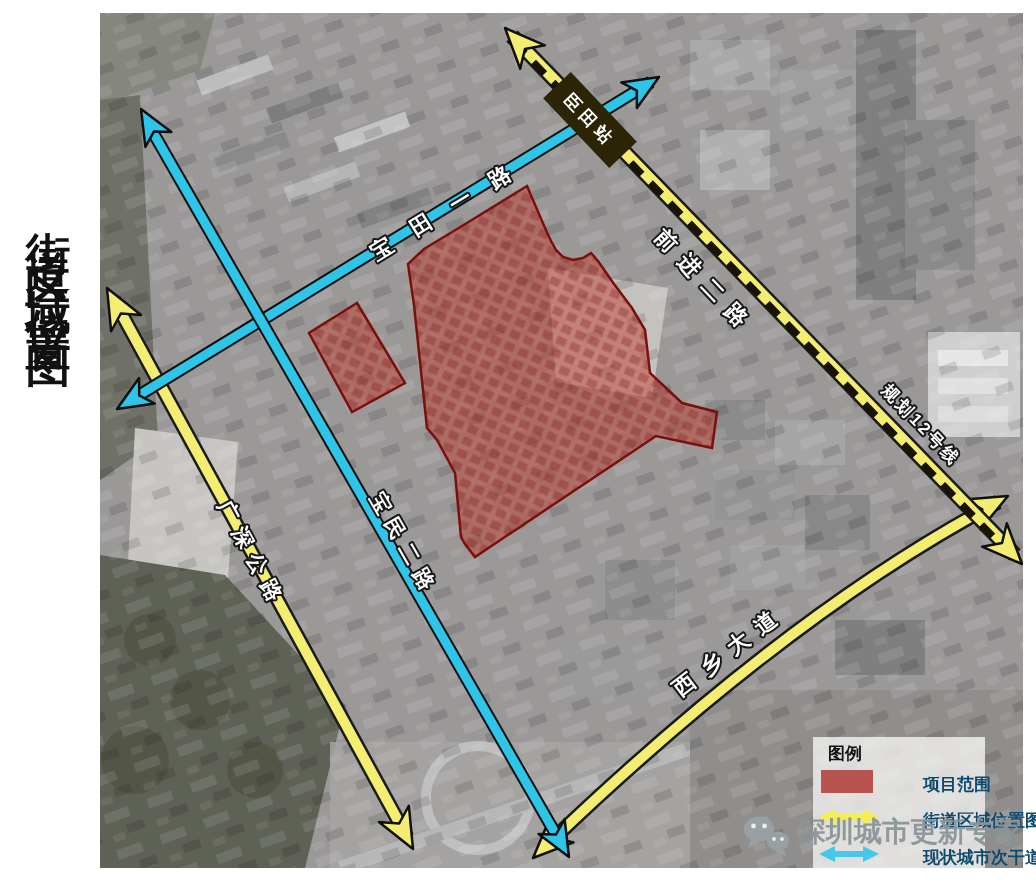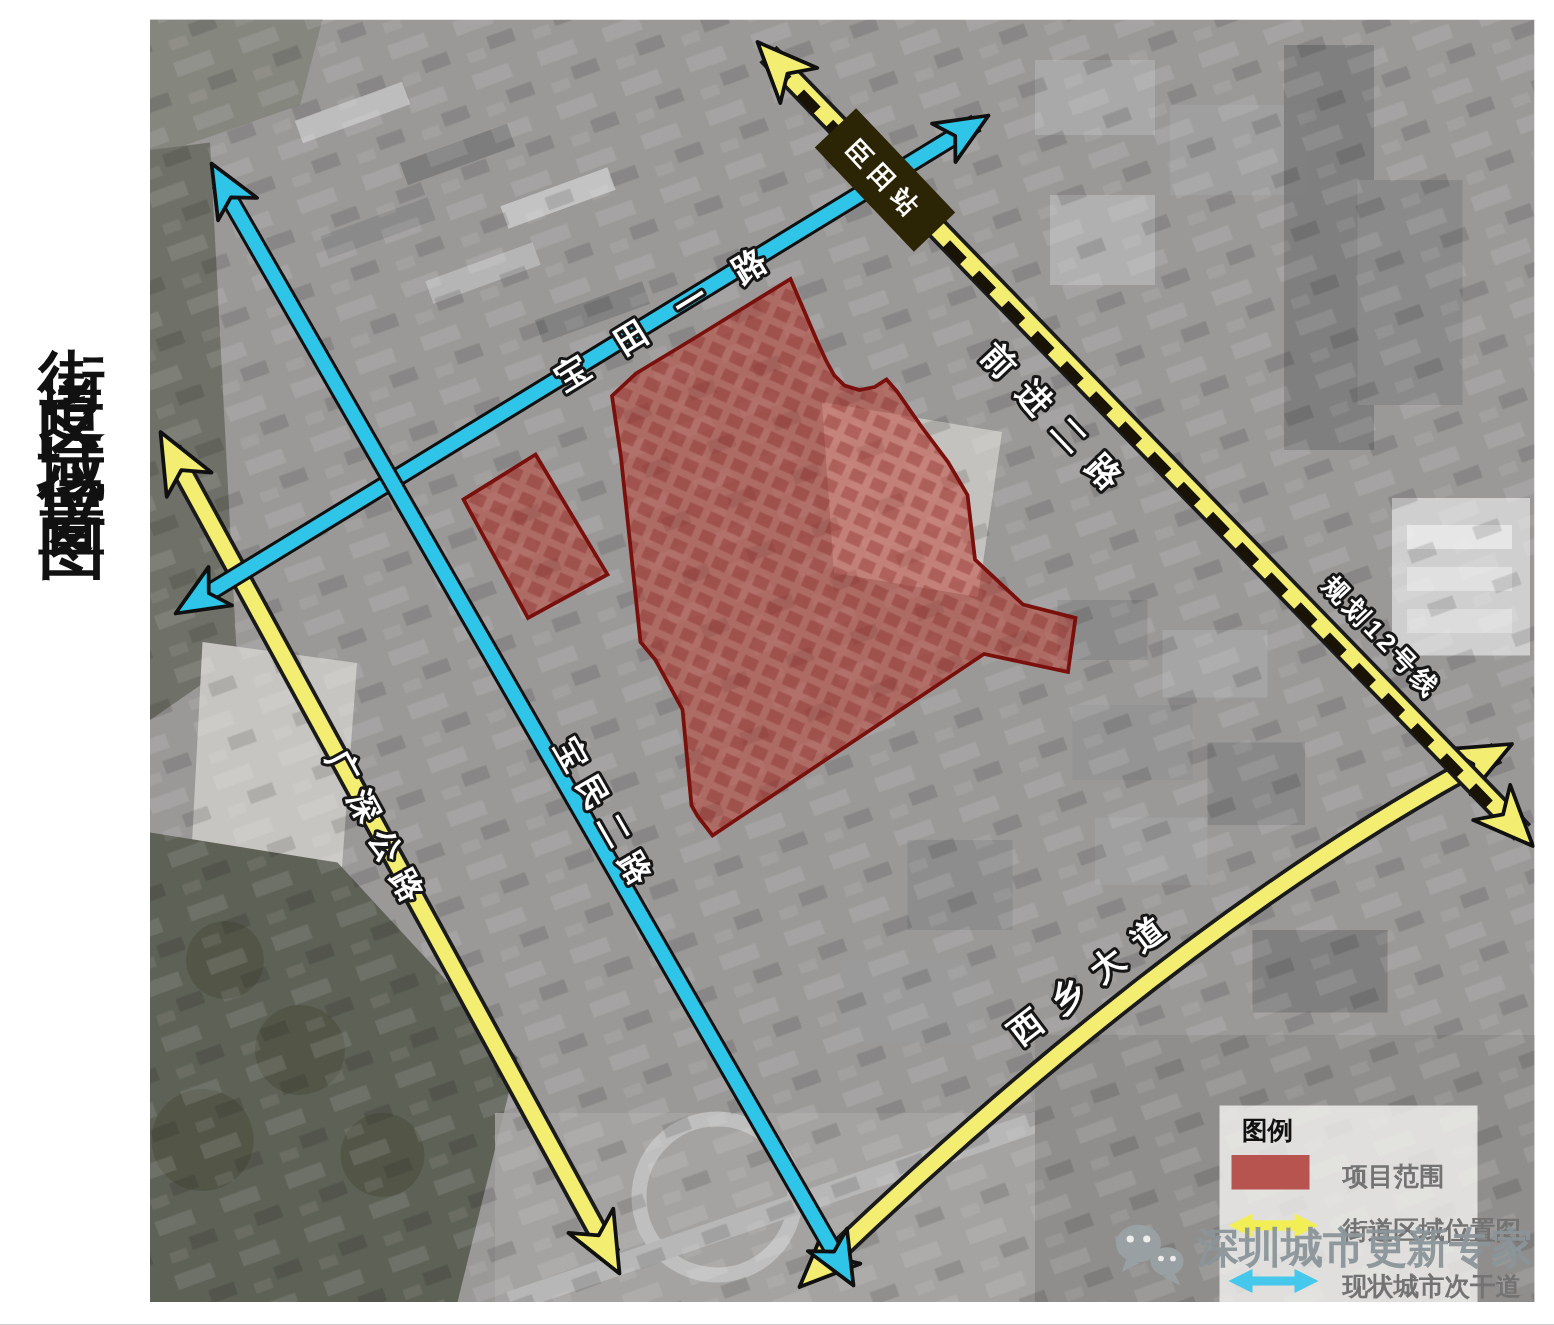--- a/index.html
+++ b/index.html
@@ -16,21 +16,21 @@
   }
   .road-label{
     font-weight:700;fill:#ffffff;
     paint-order:stroke;stroke:#161616;stroke-width:4px;stroke-linejoin:round;
   }
   .legend{
     position:absolute;left:813px;top:737px;width:172px;height:131px;
     background:rgba(246,246,244,0.78);z-index:5;
   }
   .legend-title{position:absolute;left:15px;top:5px;font-size:17px;font-weight:600;color:#111;}
-  .legend-label{position:absolute;font-size:17px;font-weight:600;color:#737373;white-space:nowrap;}
+  .legend-label{position:absolute;font-size:17px;font-weight:600;color:#0c4a6e;white-space:nowrap;margin-left:28px;}
   .lg-swatch{position:absolute;left:8px;top:33px;width:52px;height:23px;background:var(--legend_red,#b85450);}
   .lg-arrow{position:absolute;left:4px;}
   .watermark{
     position:absolute;left:742px;top:813px;z-index:6;display:flex;opacity:.95;
   }
   .watermark-text{
     font-size:28px;font-weight:600;color:var(--watermark,#8b9599);
     letter-spacing:0px;margin-left:6px;white-space:nowrap;
   }
 </style>

